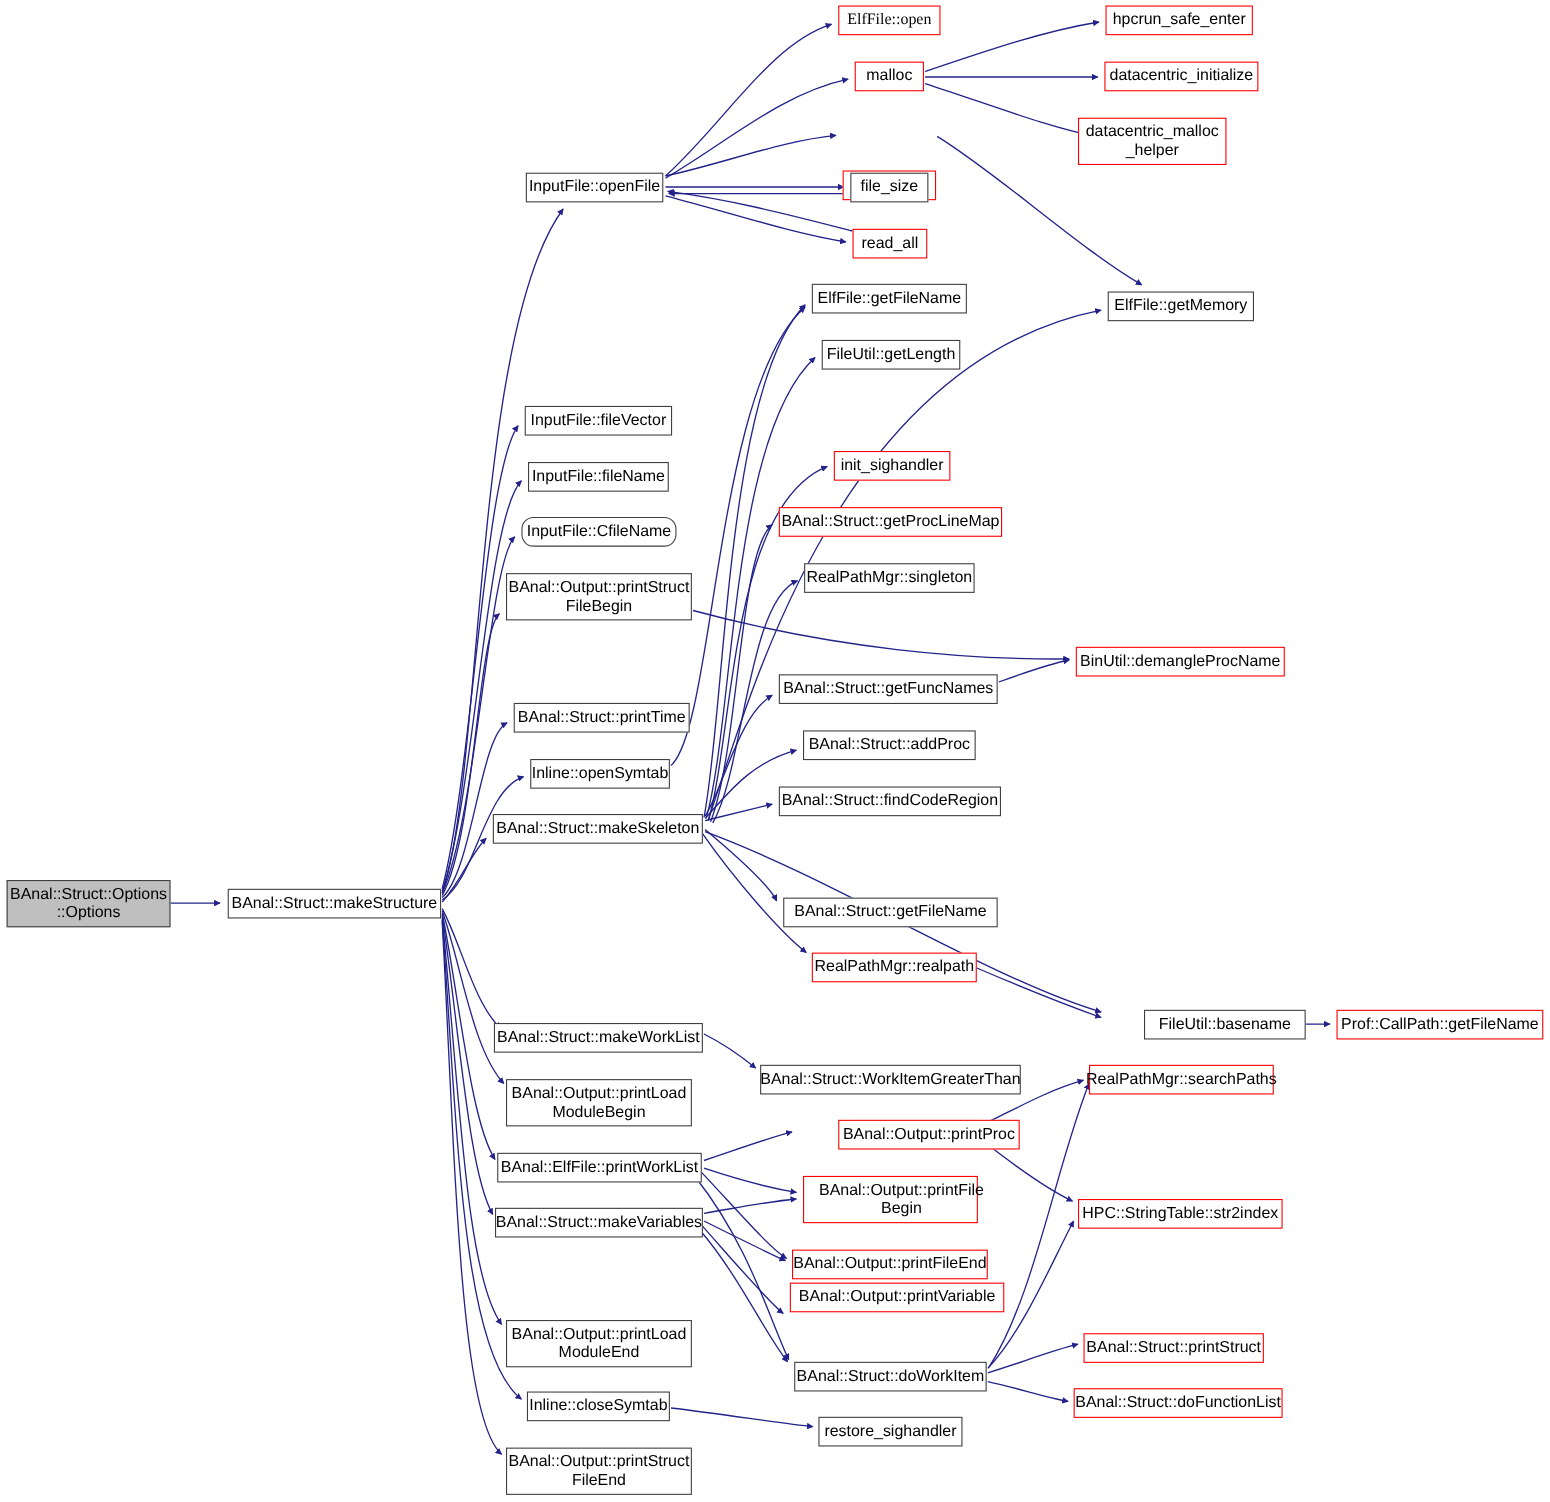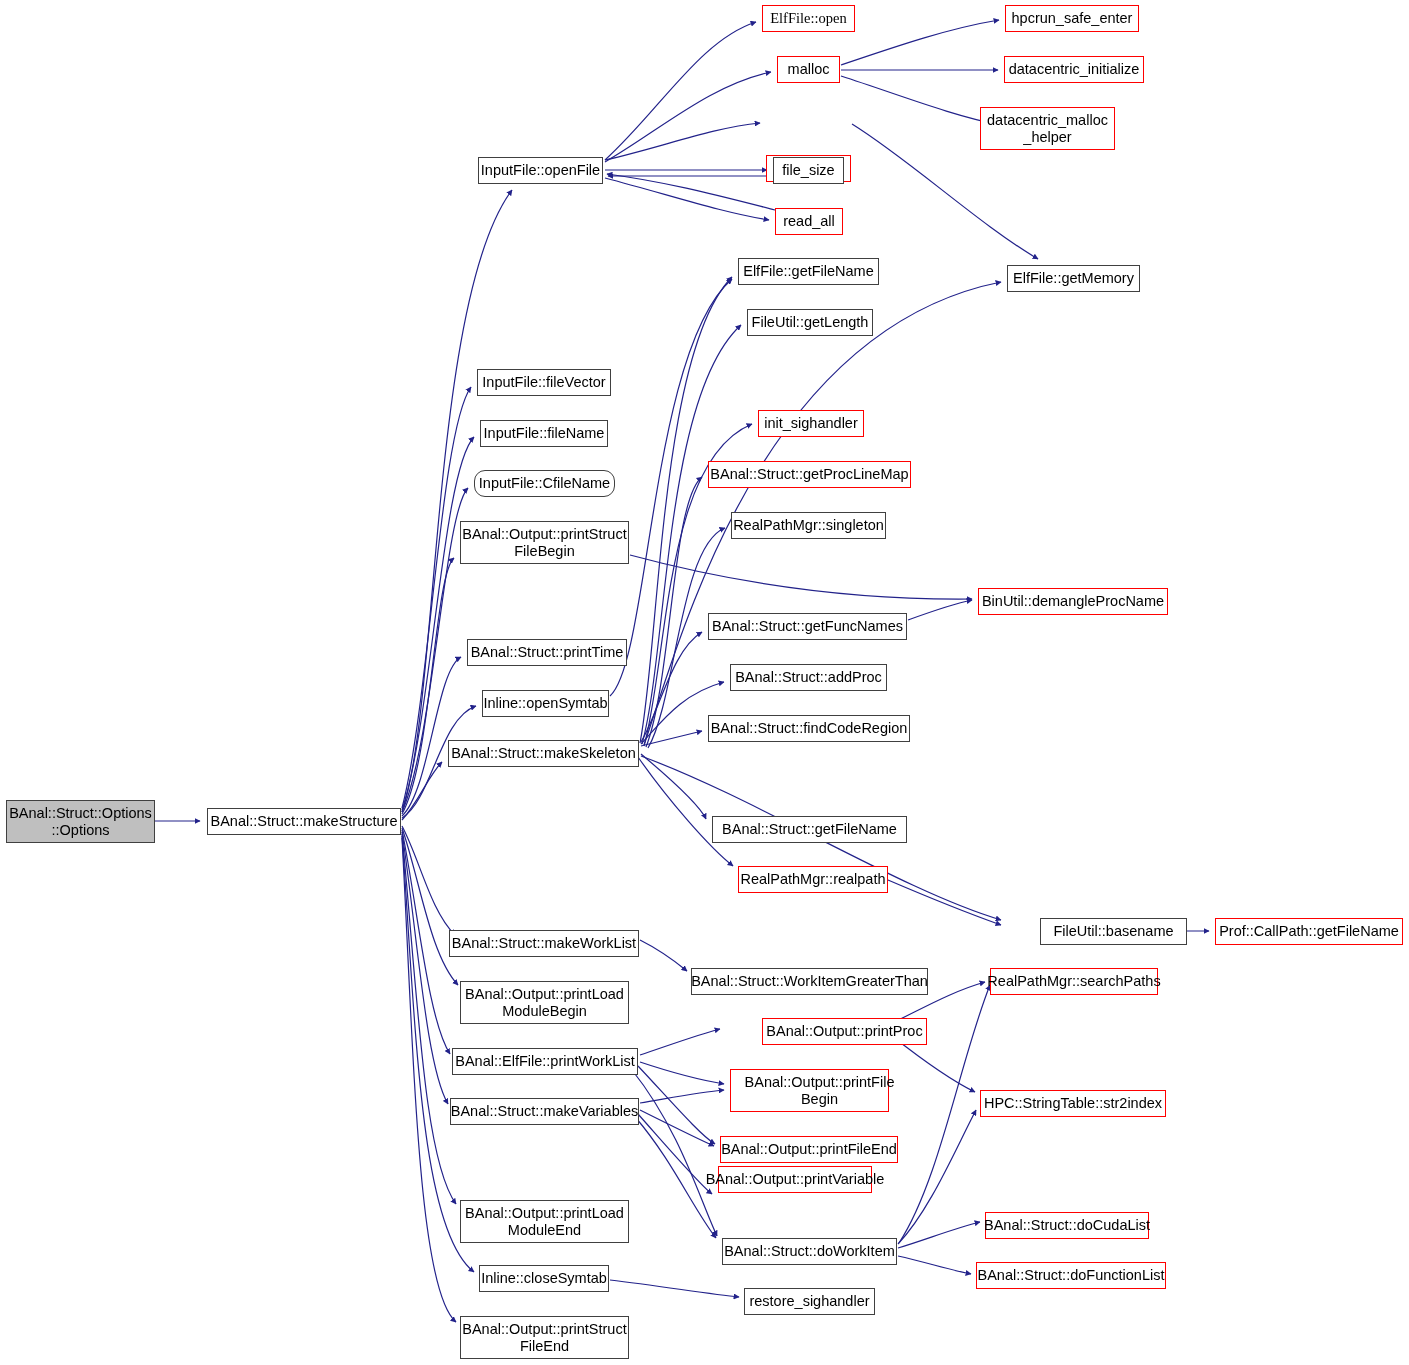--- a/index.html
+++ b/index.html
@@ -128,22 +128,22 @@
       <div class="node red" style="left: 990px; top: 968px; width: 168px; height: 27px;">RealPathMgr::searchPaths</div>
       <div class="node plain" style="left: 460px; top: 981px; width: 169px; height: 43px;">BAnal::Output::printLoad
 ModuleBegin</div>
       <div class="node red" style="left: 762px; top: 1018px; width: 165px; height: 27px; text-align: right;">BAnal::Output::printProc</div>
       <div class="node plain" style="left: 452px; top: 1048px; width: 186px; height: 27px;">BAnal::ElfFile::printWorkList</div>
       <div class="node red" style="left: 730px; top: 1069px; width: 159px; height: 43px; padding-left: 20px;">BAnal::Output::printFile
 Begin</div>
       <div class="node red" style="left: 980px; top: 1090px; width: 186px; height: 27px;">HPC::StringTable::str2index</div>
       <div class="node plain" style="left: 450px; top: 1098px; width: 189px; height: 27px;">BAnal::Struct::makeVariables</div>
       <div class="node red" style="left: 720px; top: 1136px; width: 178px; height: 27px;">BAnal::Output::printFileEnd</div>
-      <div class="node red" style="left: 718px; top: 1166px; width: 154px; height: 27px;">BAnal::Output::printVariable</div>
-      <div class="node red" style="left: 985px; top: 1212px; width: 164px; height: 27px;">BAnal::Struct::doCudaList</div>
+      <div class="node red" style="left: 718px; top: 1166px; width: 195px; height: 27px;">BAnal::Output::printVariable</div>
+      <div class="node red" style="left: 985px; top: 1212px; width: 164px; height: 27px;">BAnal::Struct::printStruct</div>
       <div class="node plain" style="left: 460px; top: 1200px; width: 169px; height: 43px;">BAnal::Output::printLoad
 ModuleEnd</div>
       <div class="node plain" style="left: 722px; top: 1238px; width: 175px; height: 27px;">BAnal::Struct::doWorkItem</div>
       <div class="node red" style="left: 976px; top: 1262px; width: 190px; height: 27px;">BAnal::Struct::doFunctionList</div>
       <div class="node plain" style="left: 479px; top: 1265px; width: 130px; height: 27px;">Inline::closeSymtab</div>
       <div class="node plain" style="left: 744px; top: 1288px; width: 131px; height: 27px;">restore_sighandler</div>
       <div class="node plain" style="left: 460px; top: 1316px; width: 169px; height: 43px;">BAnal::Output::printStruct
 FileEnd</div>
     </div>
 </div>

